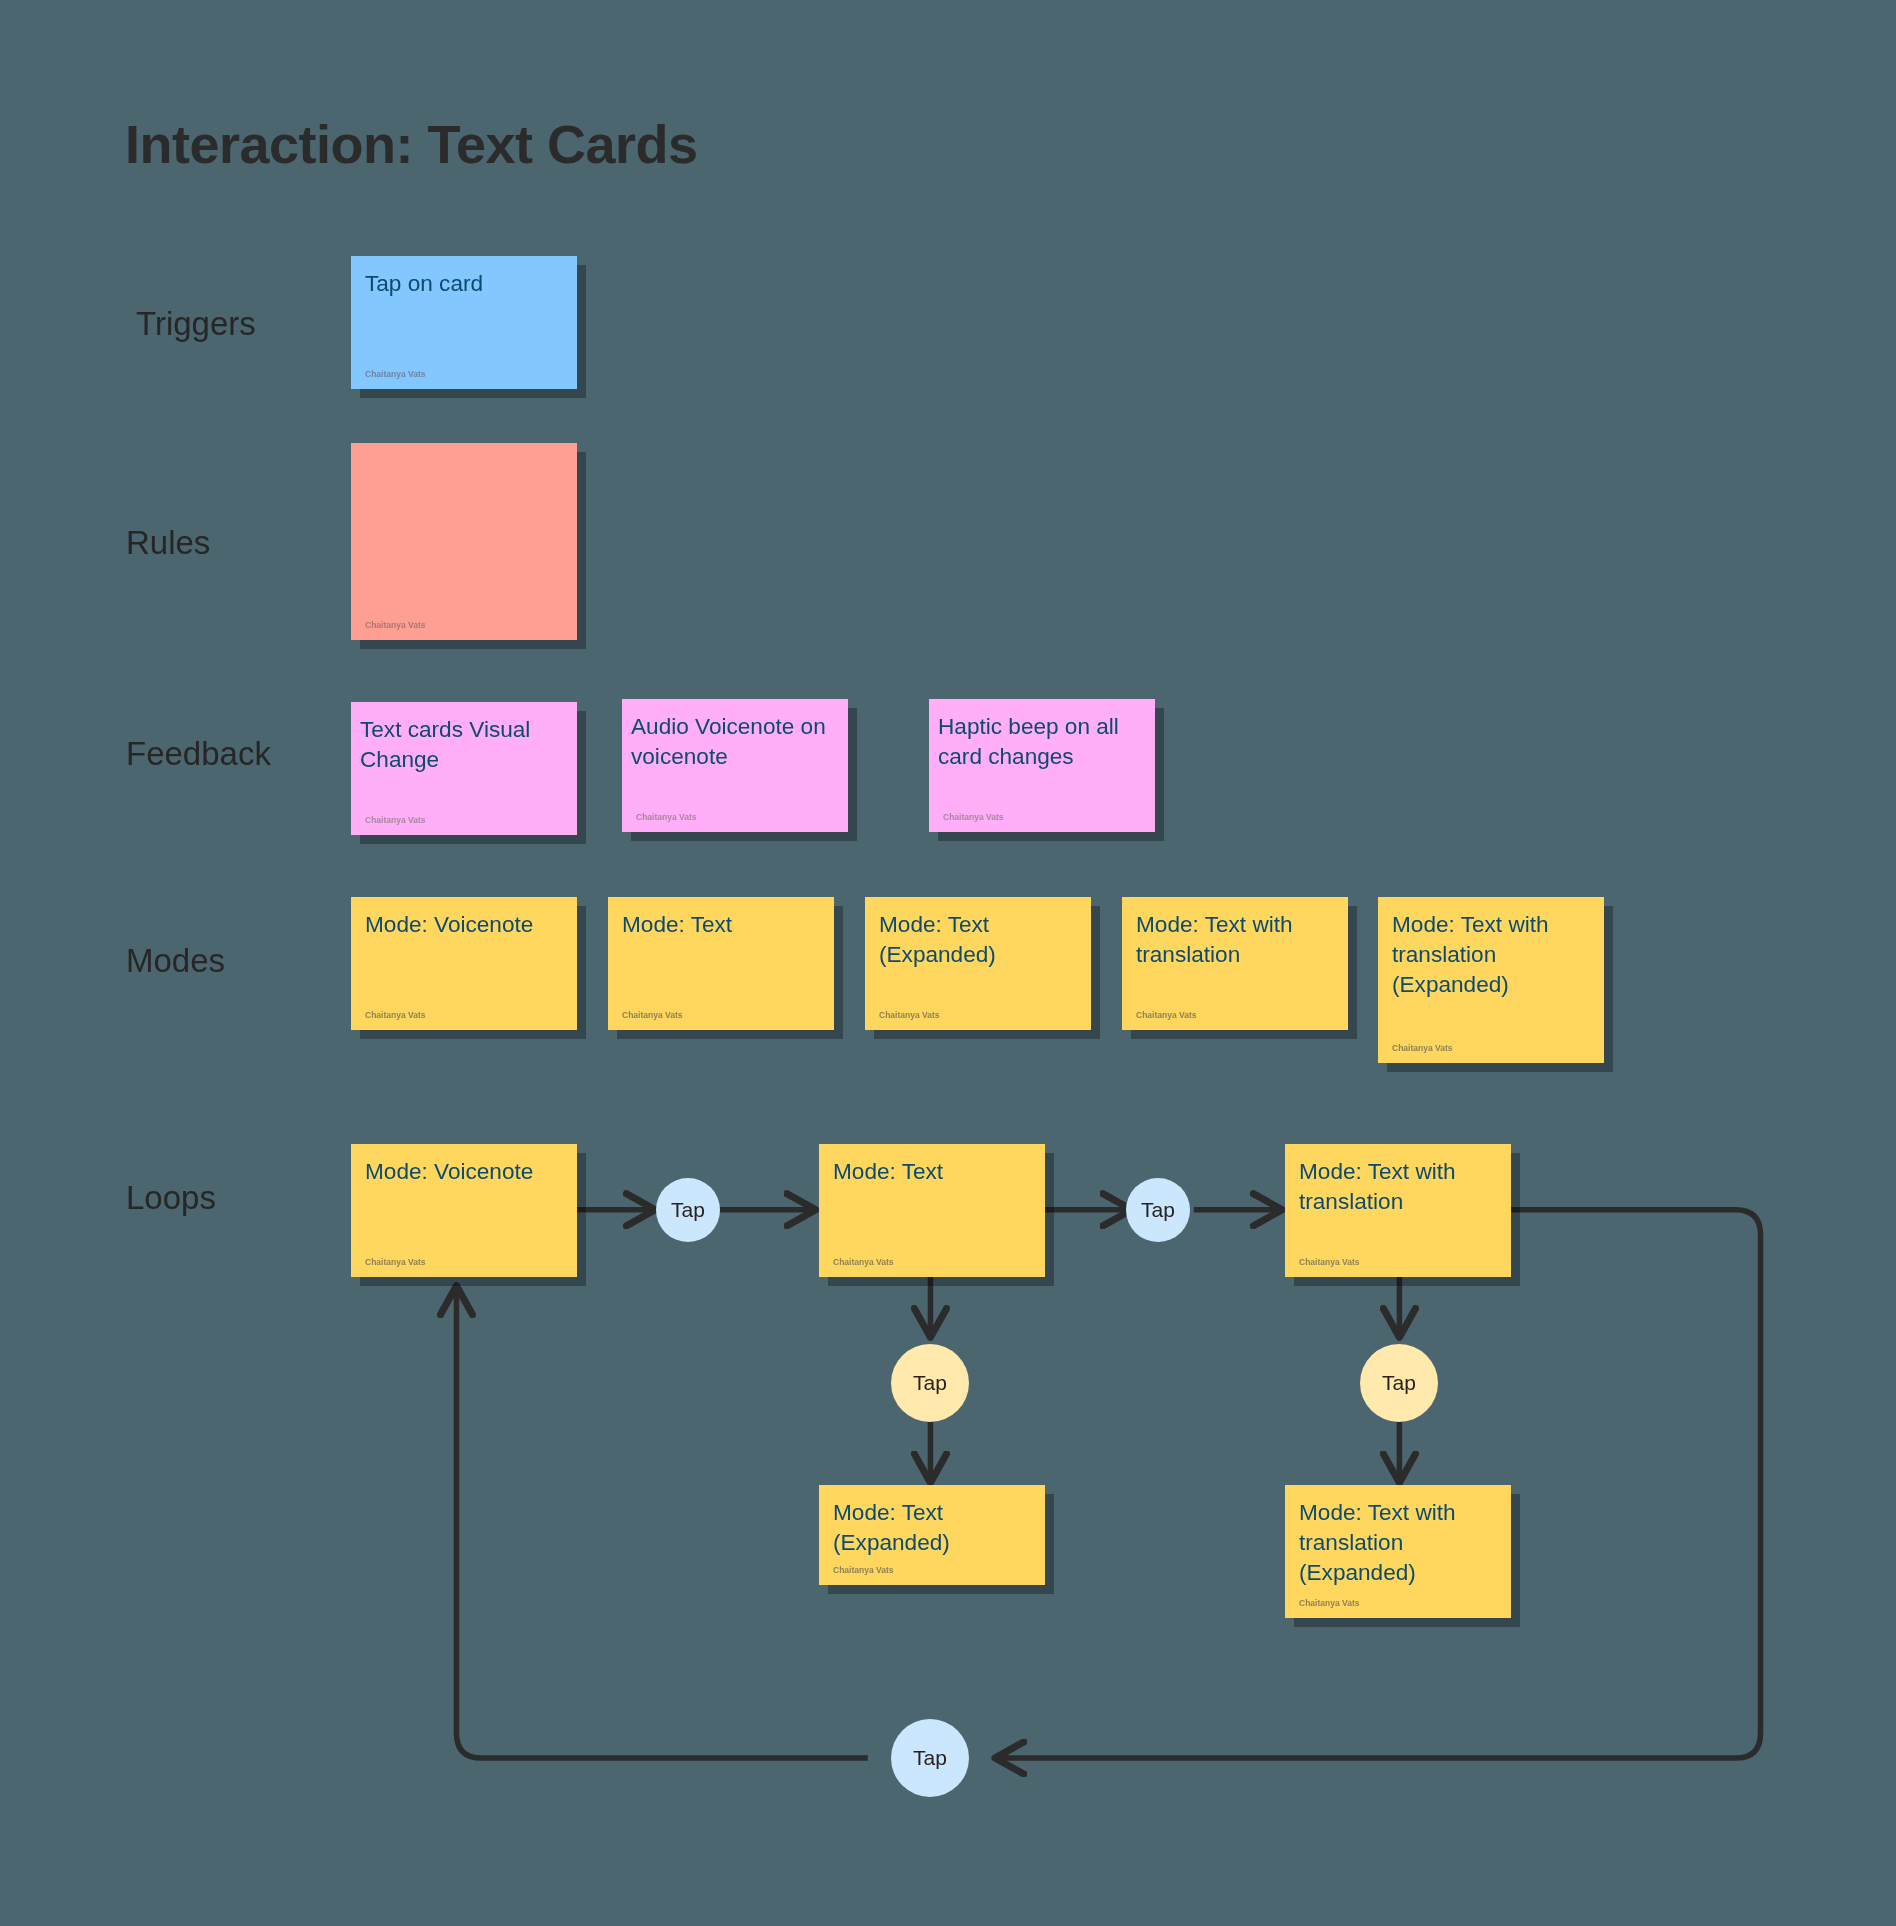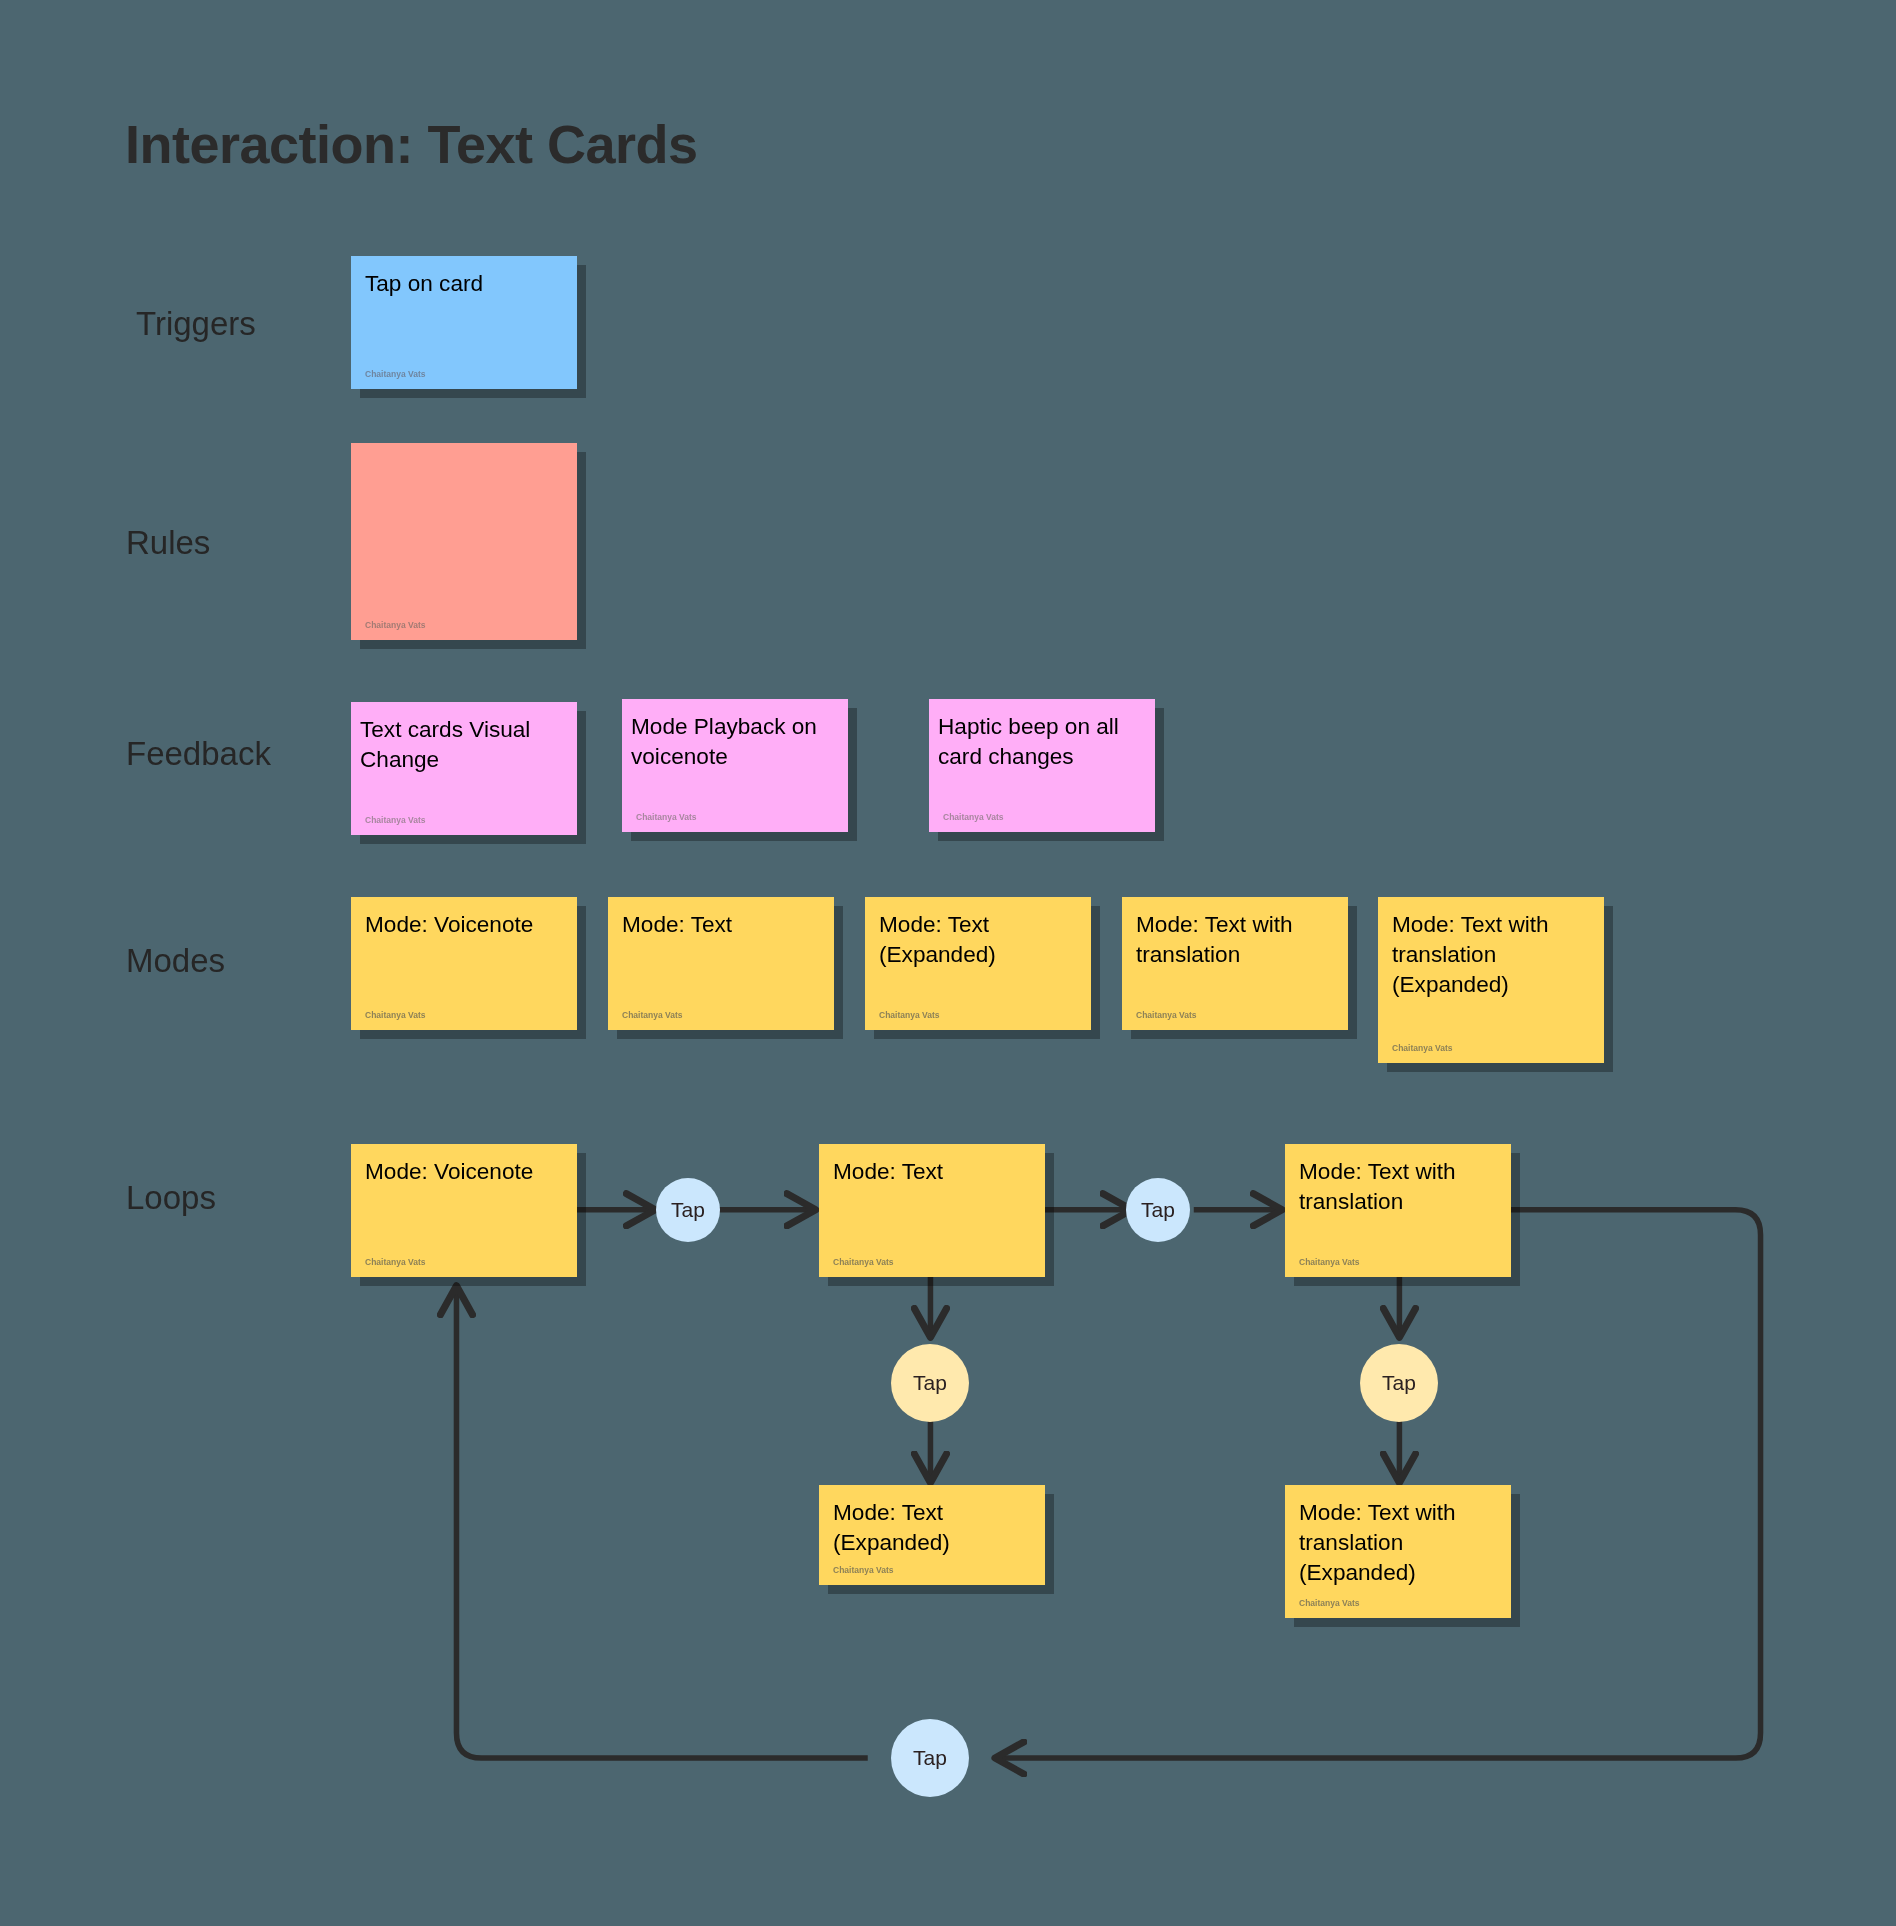--- a/index.html
+++ b/index.html
@@ -44,21 +44,21 @@
   
   .card {
     position: absolute;
     box-shadow: 9px 9px 0 rgba(0,0,0,0.30);
     padding: 13px 14px;
     display: block;
   }
   .card .card-text {
     font-size: 22.6px;
     line-height: 1.32;
-    color: #000000;
+    color: #0c4a6e;
     font-weight: 400;
     display: block;
     white-space: pre-line;
   }
   .card .card-author {
     position: absolute;
     left: 14px;
     bottom: 11px;
     font-size: 8.5px;
     line-height: 1;
@@ -118,21 +118,21 @@
 
   <div class="card salmon" style="left:351px; top:443px; width:226px; height:197px;">
     <span class="card-author">Chaitanya Vats</span>
   </div>
 
   <div class="card pink" style="left:351px; top:702px; width:226px; height:133px;">
     <span class="card-text">Text cards Visual Change</span>
     <span class="card-author">Chaitanya Vats</span>
   </div>
   <div class="card pink" style="left:622px; top:699px; width:226px; height:133px;">
-    <span class="card-text">Mode Playback on voicenote</span>
+    <span class="card-text">Audio Voicenote on voicenote</span>
     <span class="card-author">Chaitanya Vats</span>
   </div>
   <div class="card pink" style="left:893px; top:699px; width:226px; height:133px;margin-left:36px;">
     <span class="card-text">Haptic beep on all card changes</span>
     <span class="card-author">Chaitanya Vats</span>
   </div>
 
   <div class="card yellow" style="left:351px; top:897px; width:226px; height:133px;">
     <span class="card-text">Mode: Voicenote</span>
     <span class="card-author">Chaitanya Vats</span>

